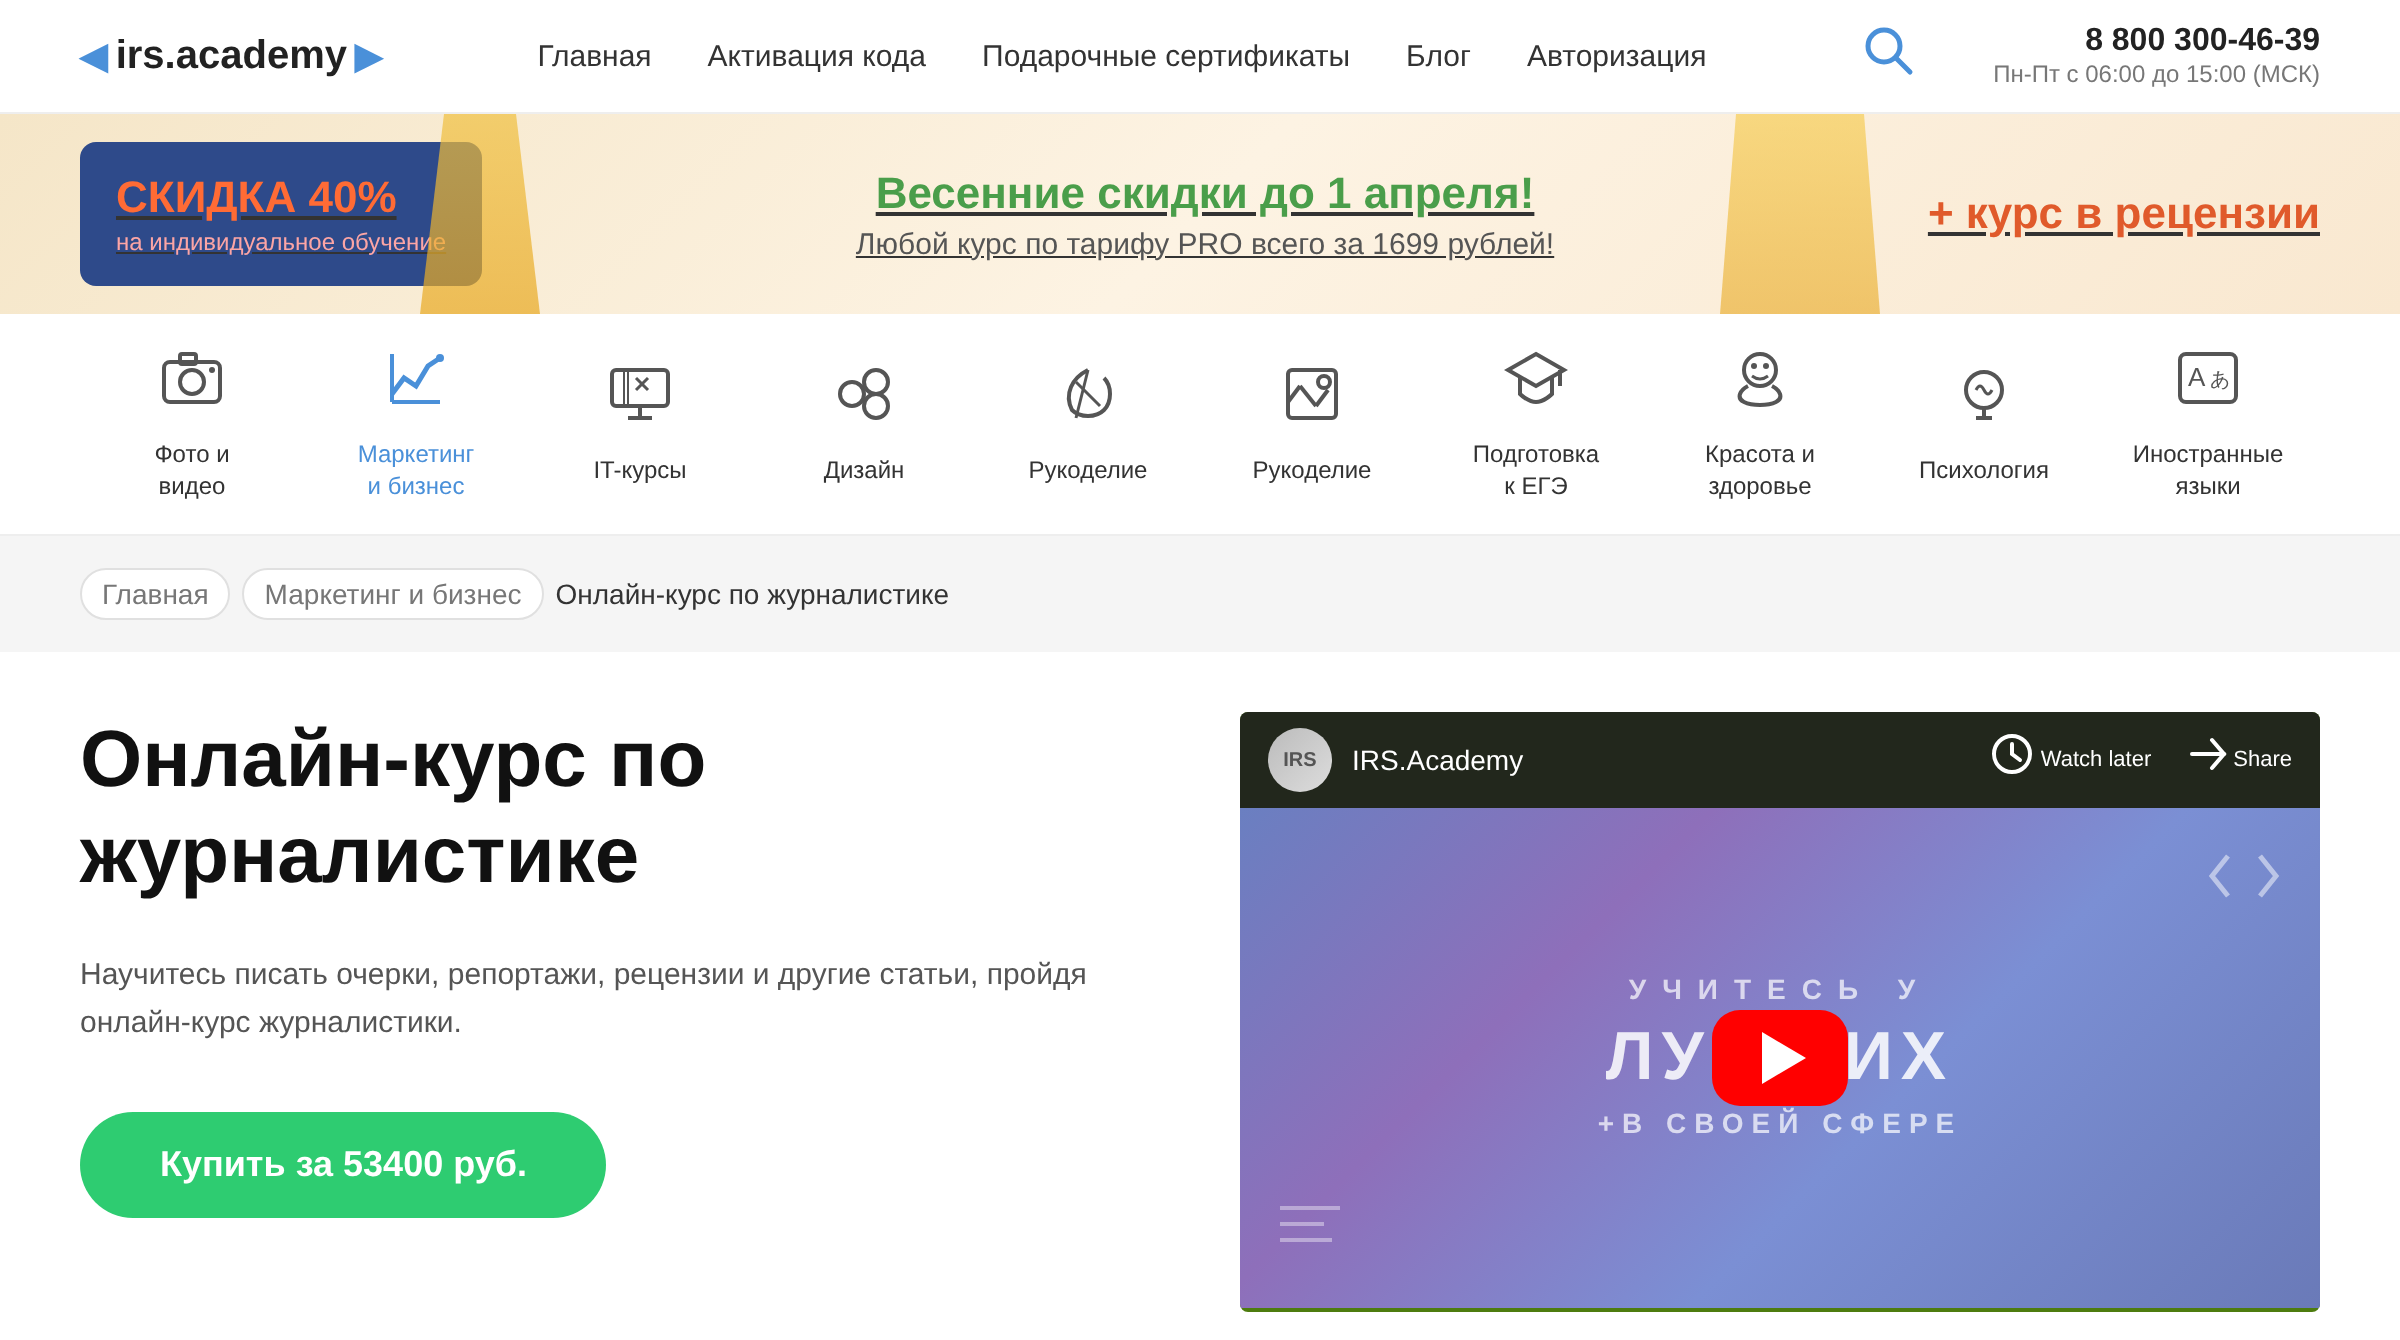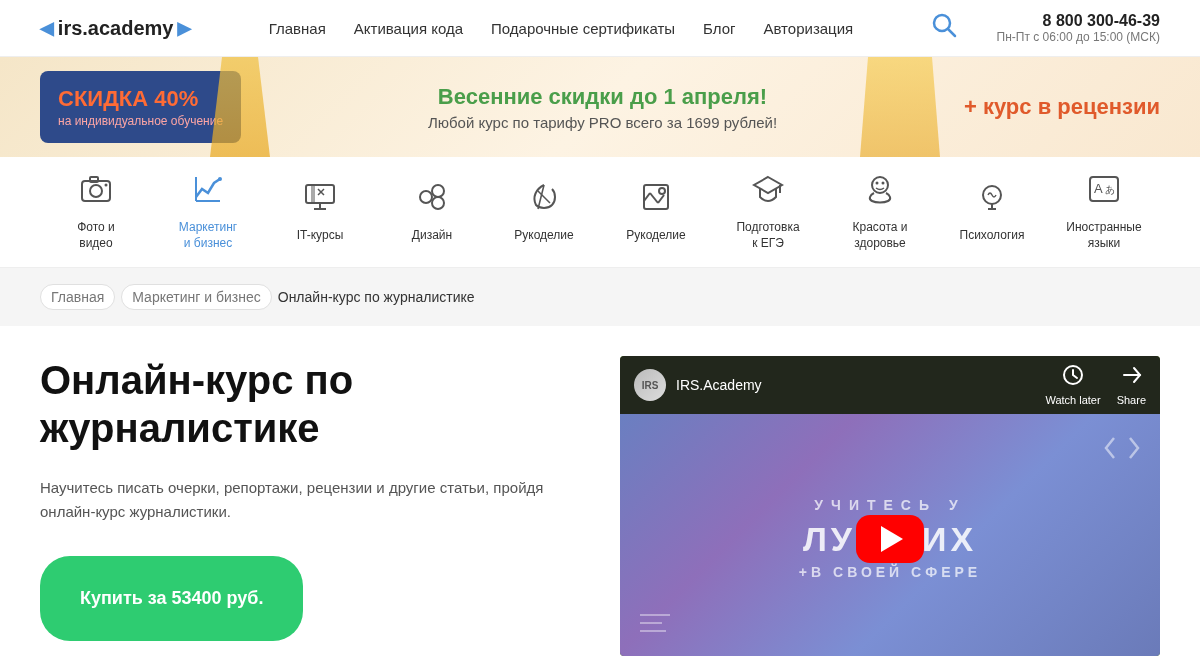--- a/index.html
+++ b/index.html
@@ -68,20 +68,21 @@
     
     .banner {
       background: linear-gradient(135deg, #f5e6c8 0%, #fdf3e3 50%, #f9e8d0 100%);
       display: flex;
       align-items: center;
       justify-content: space-between;
       padding: 0 40px;
       height: 100px;
       position: relative;
       overflow: hidden;
+      text-decoration: underline;
     }
     .banner-left {
       background: #2e4a8a;
       color: #fff;
       padding: 14px 18px;
       border-radius: 8px;
       min-width: 200px;
       line-height: 1.3;
     }
     .banner-left .discount {
@@ -219,21 +220,21 @@
       font-size: 15px;
       color: #555;
       line-height: 1.6;
       margin-bottom: 32px;
     }
     .buy-btn {
       background: #2ecc71;
       color: #fff;
       border: none;
       border-radius: 30px;
-      padding: 32px 40px;
+      padding: 16px 40px;
       font-size: 18px;
       font-weight: bold;
       cursor: pointer;
       display: inline-block;
     }
 
     
     .content-right {
       width: 540px;
       flex-shrink: 0;
@@ -283,21 +284,20 @@
       color: #555;
       font-weight: bold;
     }
     .video-actions {
       display: flex;
       align-items: center;
       gap: 16px;
     }
     .video-action-btn {
       display: flex;
-      flex-direction: column;
       align-items: center;
       gap: 3px;
       color: #fff;
       font-size: 11px;
       cursor: pointer;
     }
     .video-action-icon {
       font-size: 20px;
     }
     .video-body {

